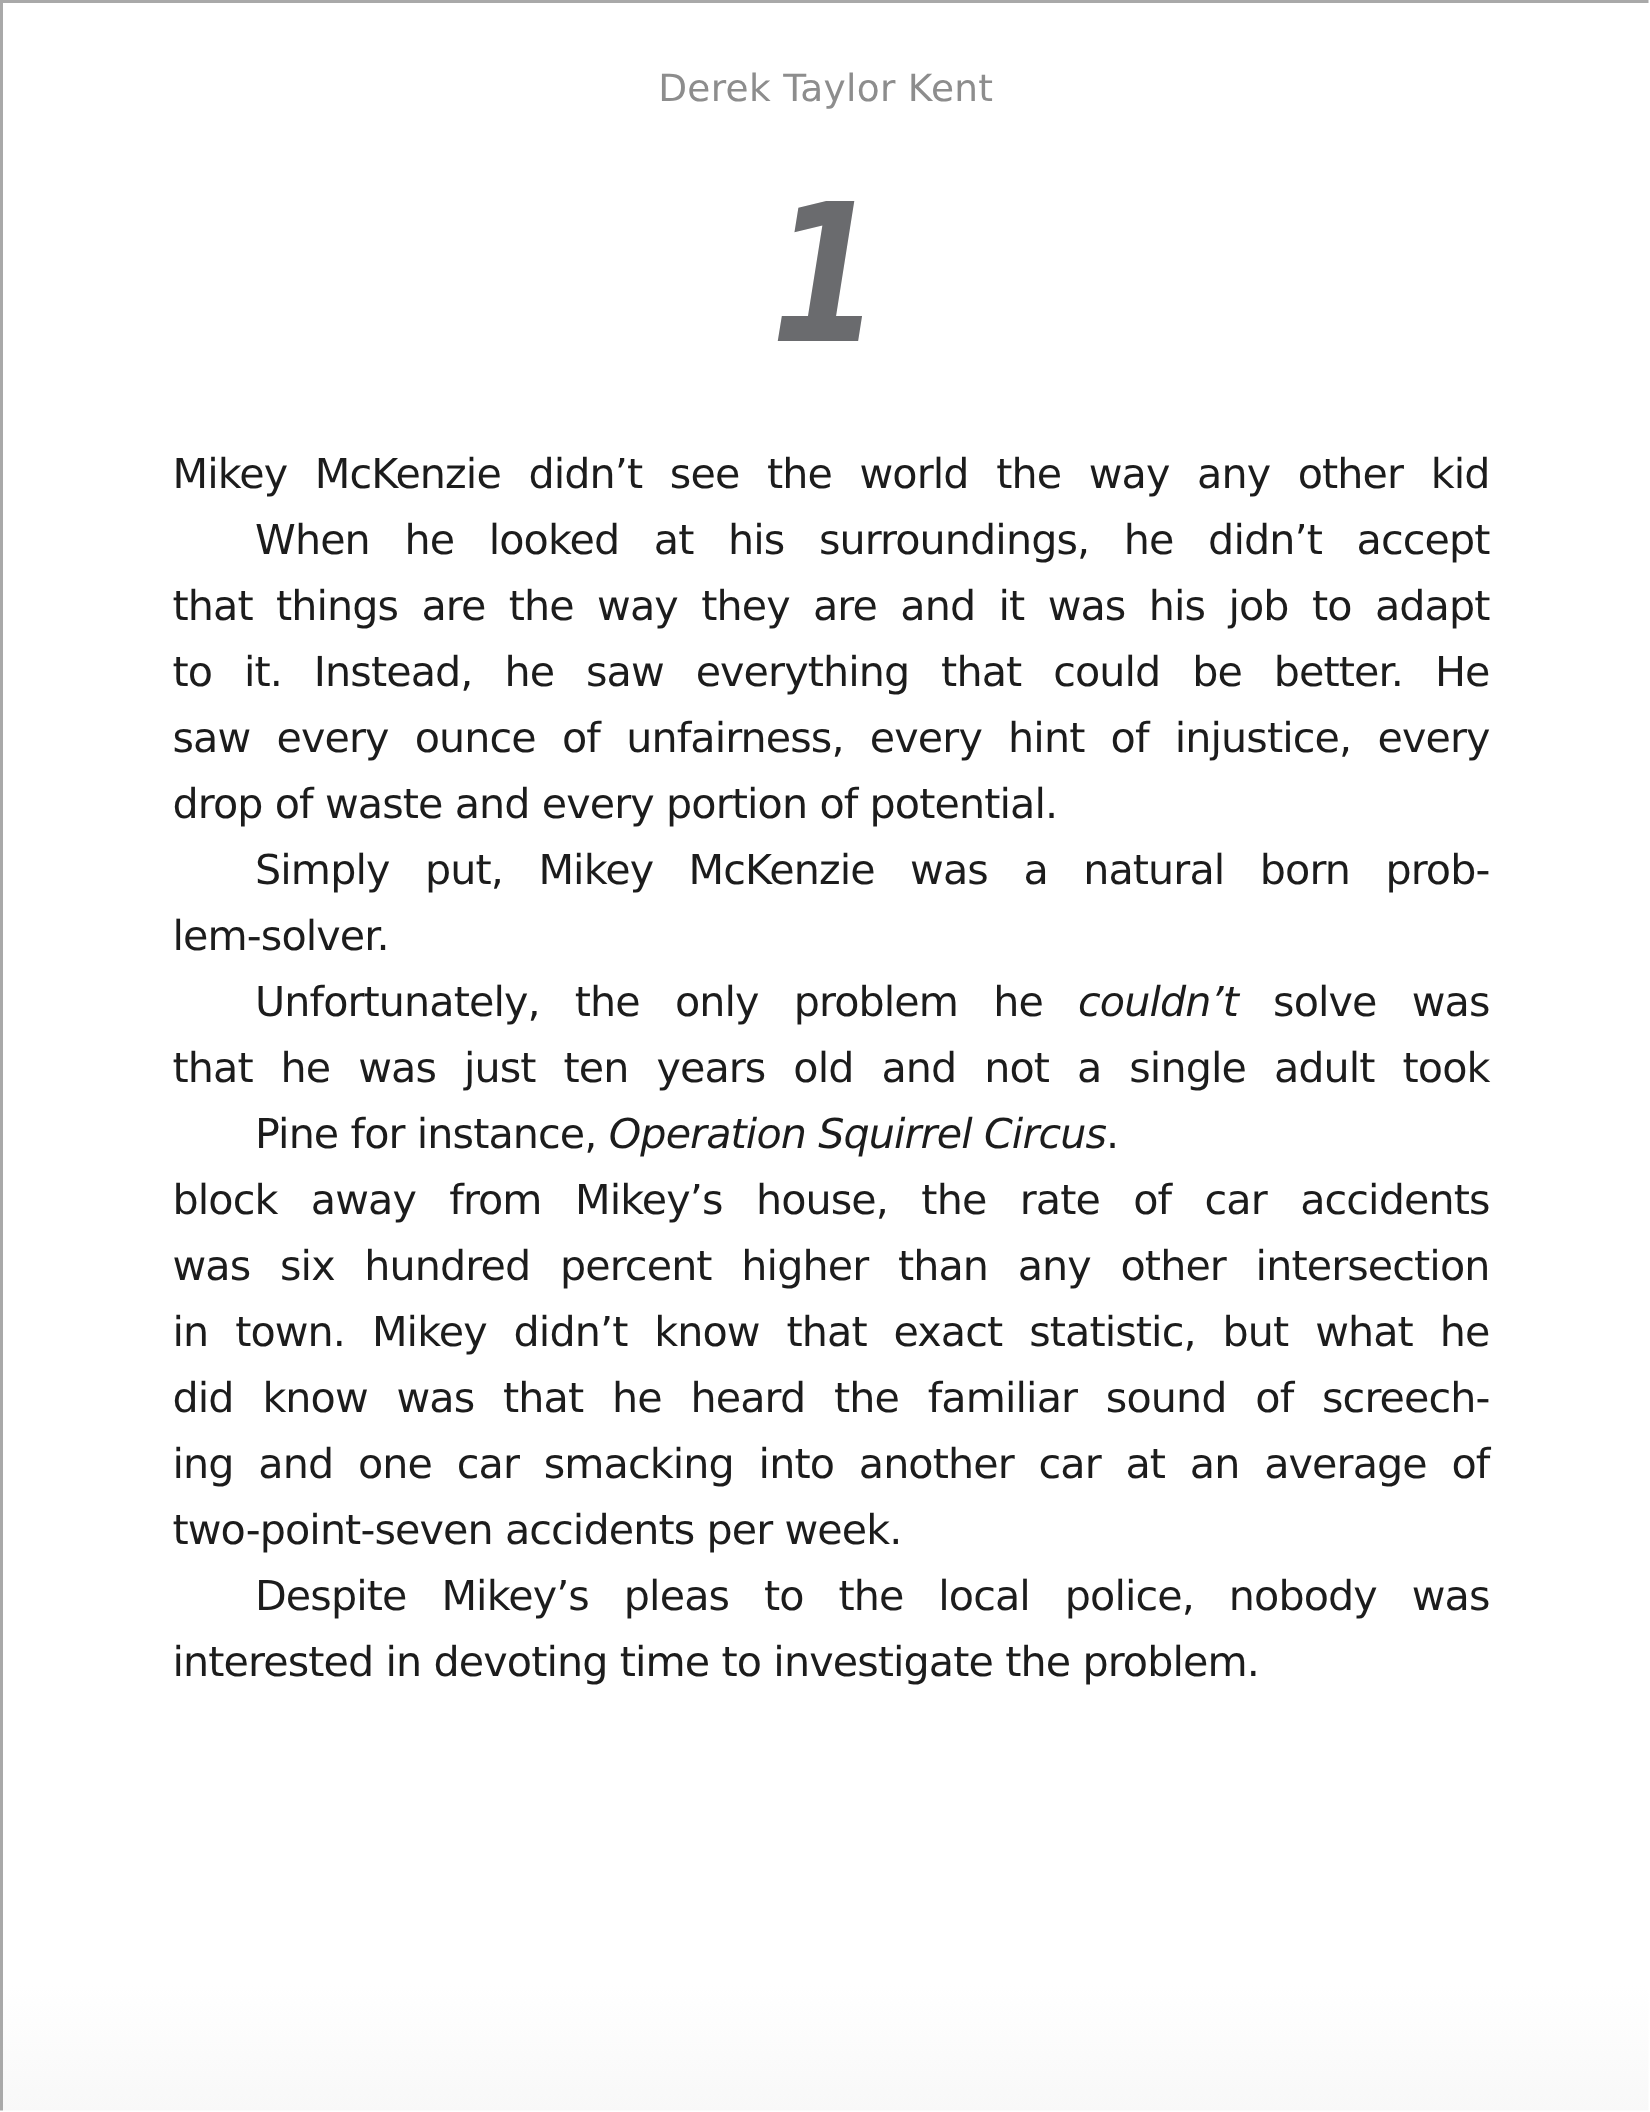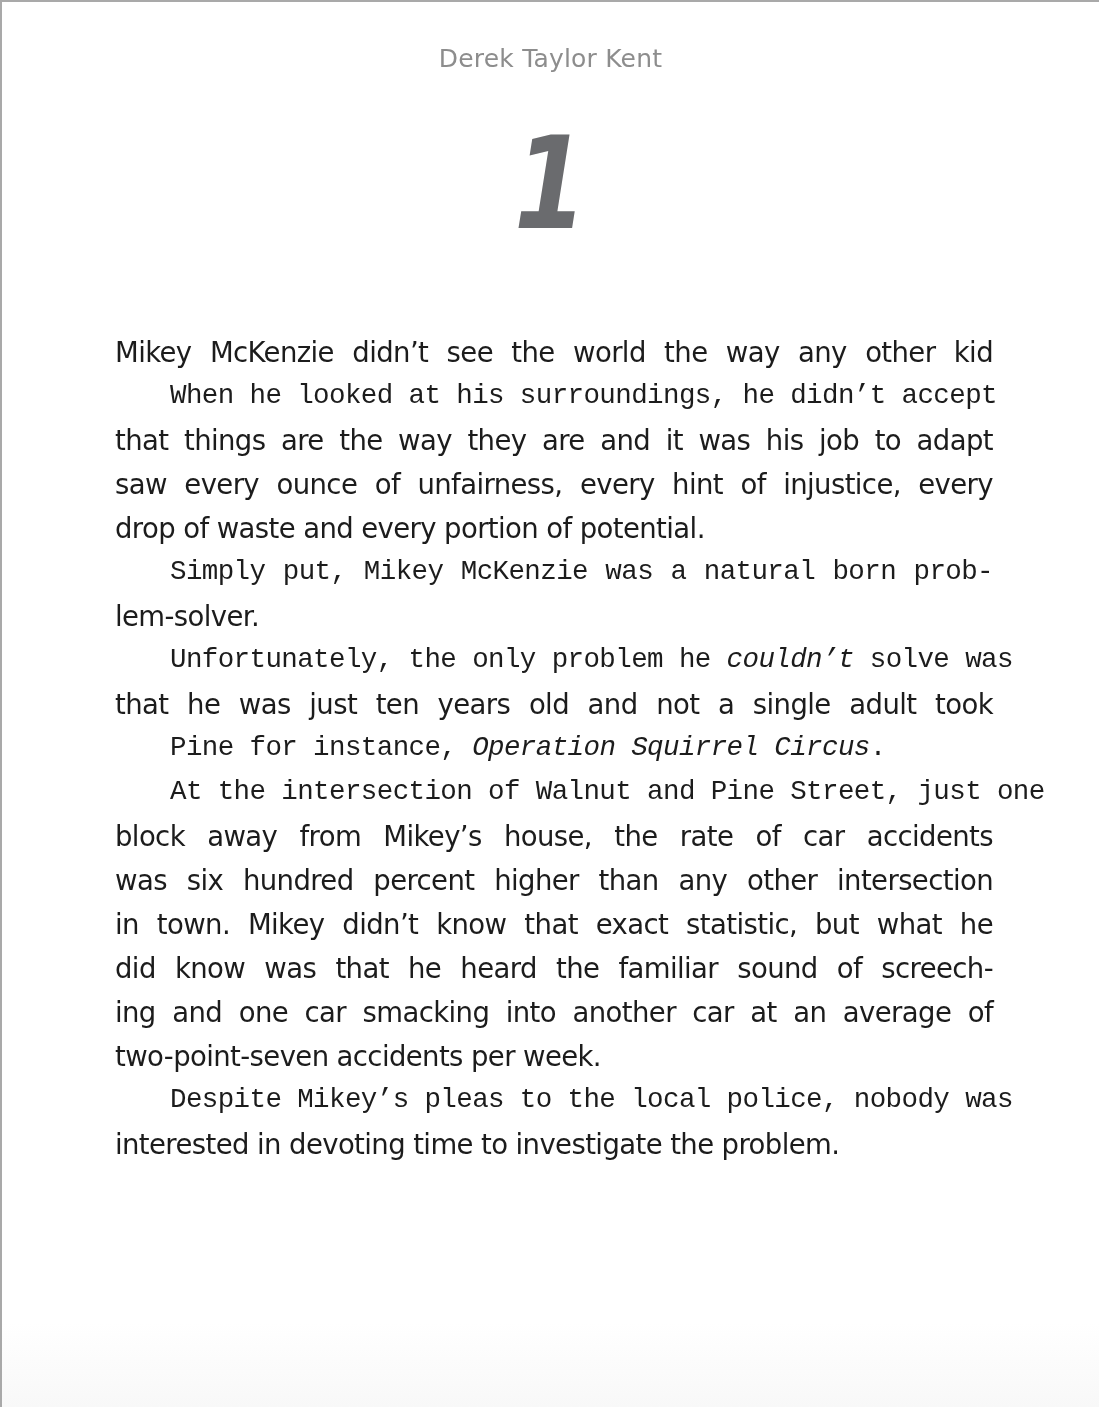--- a/index.html
+++ b/index.html
@@ -26,50 +26,50 @@
       position: absolute; left: 0; right: 0; top: 112px;
       text-align: center;
       font-family: "DejaVu Sans", sans-serif;
       font-weight: bold; font-style: italic;
       font-size: 128px; line-height: 140px;
       color: #6a6b6e;
       transform: scaleX(0.82);
     }
     .body-text {
       position: absolute; left: 113px; top: 292px; width: 878px;
-      font-size: 27.5px; line-height: 44px; color: #1c1c1c; margin-top: 36px;
+      font-size: 27.5px; line-height: 44px; color: #1c1c1c;
     }
     .line {
       display: block; height: 44px; white-space: nowrap;
       text-align: justify; text-align-last: justify;
       letter-spacing: -0.6px;
     }
     .line.last { text-align-last: left; }
-    .line.indent { padding-left: 55px; font-family: Liberation Mono, monospace; }
+    .line.indent { padding-left: 55px; }
     em { font-style: italic; }
   </style>
 </head>
 <body>
 
 <div class="page">
   <div class="running-head">Derek Taylor Kent</div>
   <div class="chapter-num">1</div>
 
   <div class="body-text">
     <span class="line"><span>Mikey McKenzie didn’t see the world the way any other kid</span></span>
     <span class="line indent"><span>When he looked at his surroundings, he didn’t accept</span></span>
     <span class="line"><span>that things are the way they are and it was his job to adapt</span></span>
+    <span class="line"><span>to it. Instead, he saw everything that could be better. He</span></span>
     <span class="line"><span>saw every ounce of unfairness, every hint of injustice, every</span></span>
     <span class="line last"><span>drop of waste and every portion of potential.</span></span>
     <span class="line indent"><span>Simply put, Mikey McKenzie was a natural born prob-</span></span>
     <span class="line last"><span>lem-solver.</span></span>
     <span class="line indent"><span>Unfortunately, the only problem he </span><em>couldn’t</em><span> solve was</span></span>
     <span class="line"><span>that he was just ten years old and not a single adult took</span></span>
     <span class="line indent last"><span>Pine for instance, </span><em>Operation Squirrel Circus</em><span>.</span></span>
-    <span class="line indent"><span>At the intersection of Walnut and Pine Street, just one</span></span>
     <span class="line"><span>block away from Mikey’s house, the rate of car accidents</span></span>
     <span class="line"><span>was six hundred percent higher than any other intersection</span></span>
     <span class="line"><span>in town. Mikey didn’t know that exact statistic, but what he</span></span>
     <span class="line"><span>did know was that he heard the familiar sound of screech-</span></span>
     <span class="line"><span>ing and one car smacking into another car at an average of</span></span>
     <span class="line last"><span>two-point-seven accidents per week.</span></span>
     <span class="line indent"><span>Despite Mikey’s pleas to the local police, nobody was</span></span>
     <span class="line last"><span>interested in devoting time to investigate the problem.</span></span>
   </div>
 </div>

